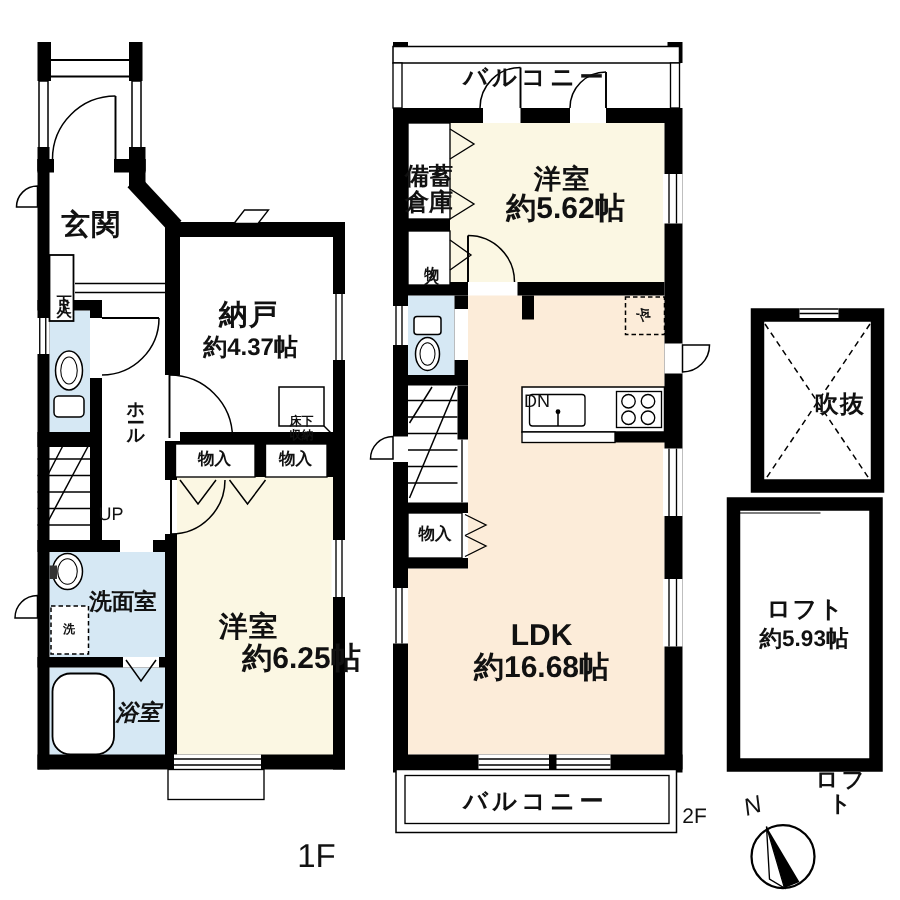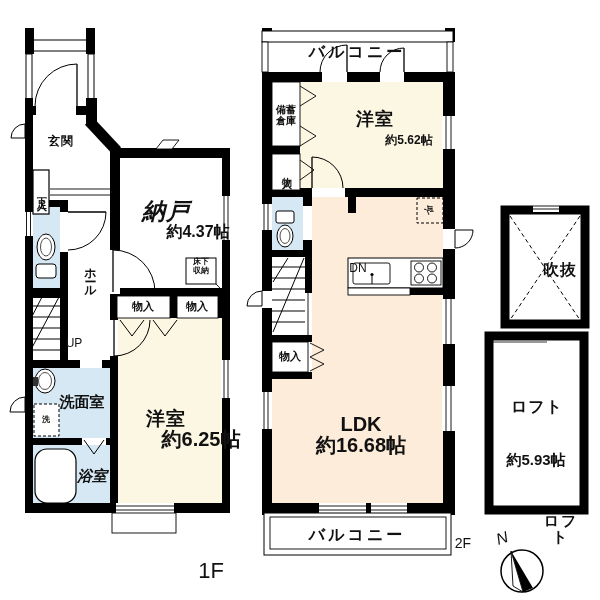--- a/index.html
+++ b/index.html
@@ -292,49 +292,49 @@
     <line x1="490" y1="342" x2="547" y2="342" stroke="#000" stroke-width="0.8"></line>
   </g>
 
   <g>
     <circle cx="522" cy="571" r="21" fill="#fff" stroke="#000" stroke-width="1.5"></circle>
     <polygon points="511,551 533,588 523,592" fill="#000"></polygon>
     <polygon points="511,551 523,592 513,586" fill="#fff" stroke="#000" stroke-width="0.9"></polygon>
   </g>
 </svg>
 
-  <div class="lbl" style="left:61px;top:141px;font-size:12px;">玄関</div>
+  <div class="lbl" style="left:61px;top:151px;font-size:19px;">玄関</div>
   <div class="lbl vert" style="left:41px;top:192px;font-size:10px;">下足入</div>
-  <div class="lbl" style="left:166px;top:211px;font-size:23px;font-style:italic;">納戸</div>
-  <div class="lbl" style="left:167px;top:232px;font-size:16px;letter-spacing:0;margin-left:31px;">約4.37帖</div>
-  <div class="lbl" style="left:201px;top:267px;font-size:8px;letter-spacing:0;text-align:center;">床下
+  <div class="lbl" style="left:166px;top:211px;font-size:19px;">納戸</div>
+  <div class="lbl" style="left:167px;top:232px;font-size:16px;letter-spacing:0;">約4.37帖</div>
+  <div class="lbl" style="left:201px;top:286px;font-size:8px;letter-spacing:0;text-align:center;">床下
 収納</div>
   <div class="lbl vert" style="left:90px;top:276px;font-size:12px;">ホール</div>
   <div class="lbl plain" style="left:74px;top:343px;font-size:12px;">UP</div>
   <div class="lbl" style="left:143px;top:307px;font-size:11px;letter-spacing:0;">物入</div>
   <div class="lbl" style="left:197px;top:307px;font-size:11px;letter-spacing:0;">物入</div>
   <div class="lbl" style="left:82px;top:402px;font-size:15px;letter-spacing:0;">洗面室</div>
   <div class="lbl" style="left:46px;top:420px;font-size:8px;letter-spacing:0;">洗</div>
   <div class="lbl" style="left:92px;top:476px;font-size:15px;letter-spacing:0;font-style:italic;">浴室</div>
   <div class="lbl" style="left:166px;top:419px;font-size:19px;">洋室</div>
   <div class="lbl" style="left:167px;top:440px;font-size:20px;letter-spacing:0;margin-left:34px;">約6.25帖</div>
   <div class="lbl plain" style="left:211px;top:528px;font-size:22px;margin-top:43px;">1F</div>
 
   <div class="lbl" style="left:357px;top:52px;font-size:16px;letter-spacing:3px;">バルコニー</div>
   <div class="lbl" style="left:375px;top:120px;font-size:18px;">洋室</div>
-  <div class="lbl" style="left:377px;top:140px;font-size:12px;letter-spacing:0;margin-left:32px;">約5.62帖</div>
-  <div class="lbl" style="left:286px;top:116px;font-size:10px;letter-spacing:0;">備蓄
+  <div class="lbl" style="left:377px;top:140px;font-size:20px;letter-spacing:0;">約5.62帖</div>
+  <div class="lbl" style="left:286px;top:127px;font-size:16px;letter-spacing:0;">備蓄
 倉庫</div>
   <div class="lbl vert" style="left:286px;top:171px;font-size:10px;">物入</div>
   <div class="lbl plain" style="left:322px;top:268px;font-size:12px;margin-left:36px;">DN</div>
   <div class="lbl" style="left:290px;top:357px;font-size:11px;letter-spacing:0;">物入</div>
   <div class="lbl" style="left:361px;top:425px;font-size:20px;letter-spacing:0;">LDK</div>
   <div class="lbl" style="left:361px;top:446px;font-size:20px;letter-spacing:0;">約16.68帖</div>
   <div class="lbl" style="left:430px;top:210px;font-size:9px;letter-spacing:0;transform:translate(-50%,-50%) rotate(-40deg);">冷</div>
   <div class="lbl" style="left:357px;top:535px;font-size:16px;letter-spacing:3px;">バルコニー</div>
   <div class="lbl plain" style="left:463px;top:544px;font-size:14px;">2F</div>
 
   <div class="lbl" style="left:545px;top:270px;font-size:16px;margin-left:15px;">吹抜</div>
   <div class="lbl" style="left:537px;top:407px;font-size:16px;">ロフト</div>
-  <div class="lbl" style="left:536px;top:427px;font-size:15px;letter-spacing:0;margin-top:33px;">約5.93帖</div>
+  <div class="lbl" style="left:536px;top:427px;font-size:15px;letter-spacing:0;">約5.93帖</div>
   <div class="lbl" style="left:561px;top:529px;font-size:15px;letter-spacing:2px;">ロフト</div>
   <div class="lbl plain" style="left:502px;top:538px;font-size:16px;font-style:italic;transform:translate(-50%,-50%) rotate(-18deg);">N</div>
 </div>
 
 </body></html>

